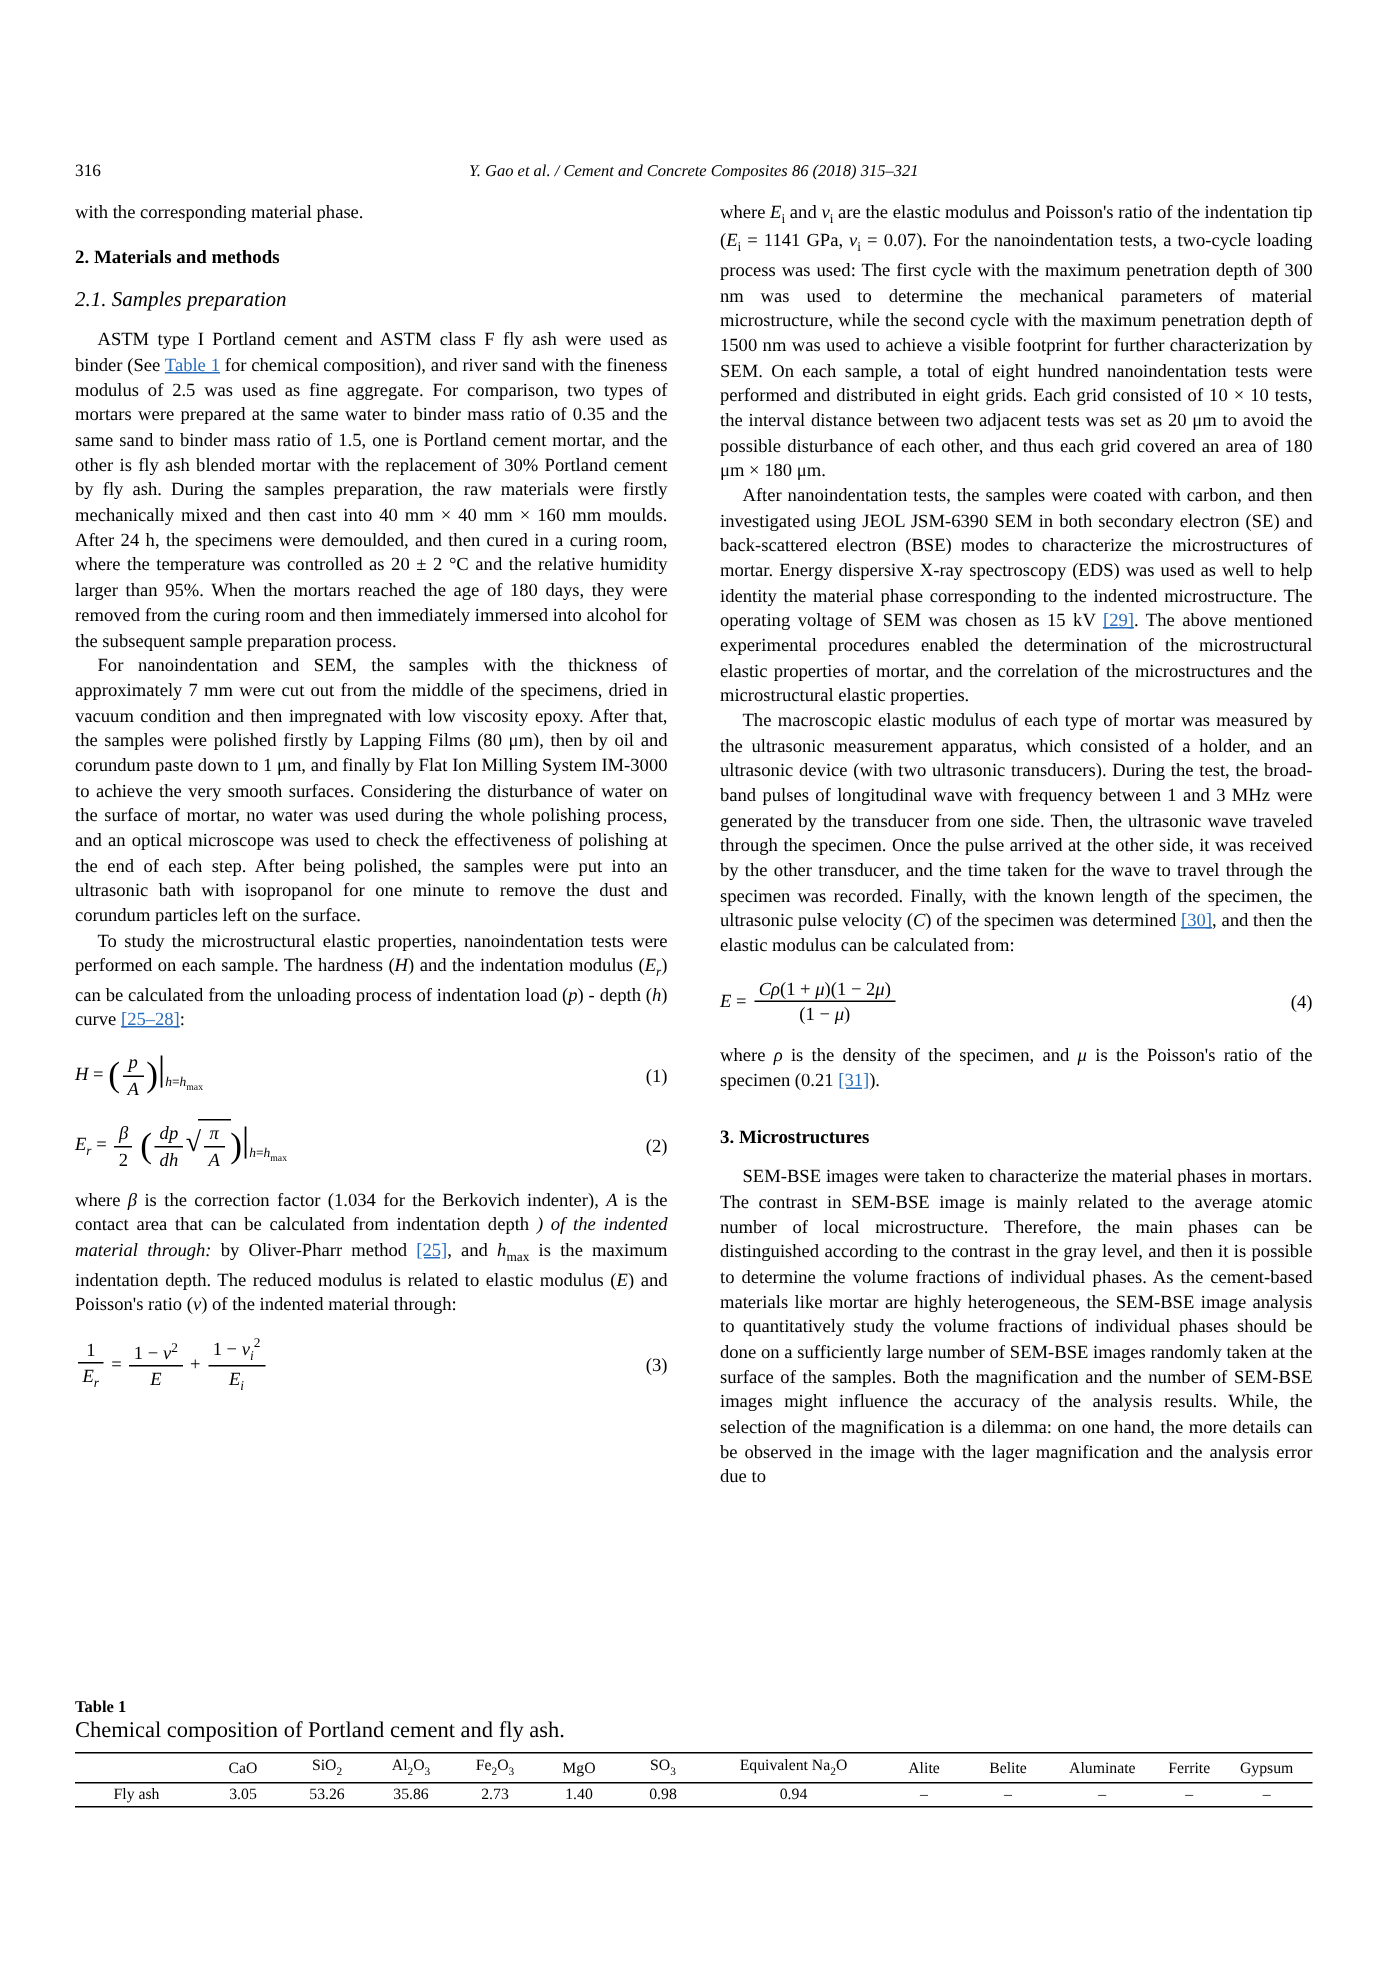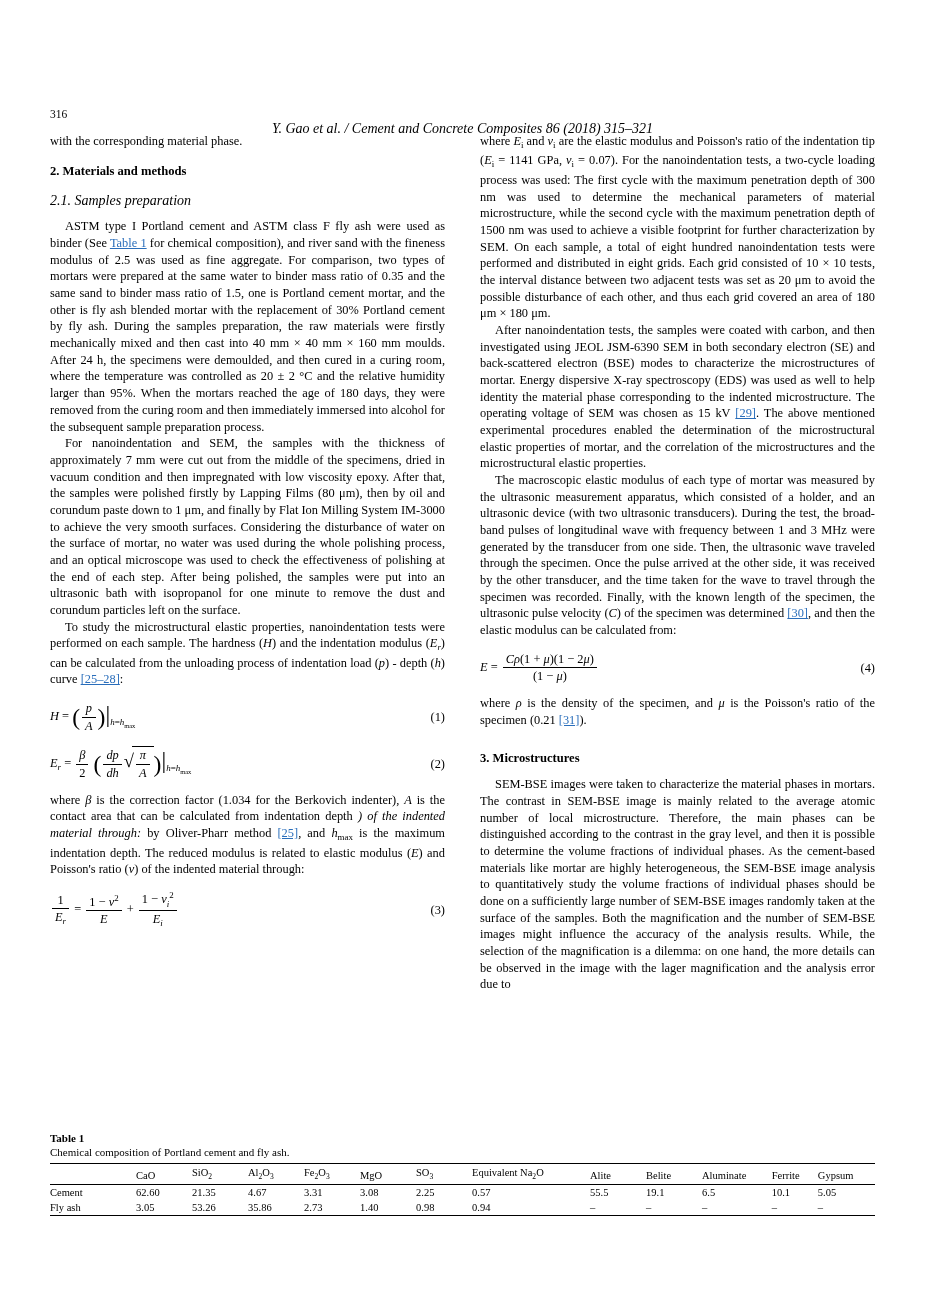--- a/index.html
+++ b/index.html
@@ -27,25 +27,25 @@
     font-size: 11.5px;
   }
   .runhead .pageno {
     position: absolute;
     left: 0; top: 0;
     font-family: "Liberation Serif", serif;
     font-size: 11.5px;
   }
   .runhead .cite {
     position: absolute;
-    left: 0; top: 13px;
+    left: 0; top: 0;
     width: 825px;
     text-align: center;
     font-style: italic;
-    font-size: 14px;
+    font-size: 11px;
   }
   .cols {
     position: absolute;
     top: 133px;
     left: 50px;
     width: 825px;
     display: flex;
     gap: 35px;
   }
   .col {
@@ -137,30 +137,30 @@
     top: 1132px;
     width: 825px;
     font-family: "Liberation Serif", serif;
   }
   .tbl-label {
     font-size: 11px;
     font-weight: bold;
     margin-bottom: 2px;
   }
   .tbl-cap {
-    font-size: 11px;
+    font-size: 15px;
     margin-bottom: 5px;
   }
   table.data {
     width: 825px;
     border-collapse: collapse;
     font-size: 10.5px;
   }
   table.data th, table.data td {
-    text-align: left;
+    text-align: center;
     padding: 2px 4px 2px 0;
     font-weight: normal;
     vertical-align: bottom;
     white-space: nowrap;
   }
   table.data thead tr.hdr th {
     border-top: 1.1px solid #000;
     border-bottom: 0.8px solid #000;
     padding-top: 3px;
     padding-bottom: 3px;
@@ -269,35 +269,20 @@
           <th class="colw-eq">Equivalent Na<sub>2</sub>O</th>
           <th class="colw">Alite</th>
           <th class="colw">Belite</th>
           <th>Aluminate</th>
           <th>Ferrite</th>
           <th>Gypsum</th>
         </tr>
       </thead>
       <tbody>
         <tr>
-          <td class="first">Cement</td>
-          <td>62.60</td>
-          <td>21.35</td>
-          <td>4.67</td>
-          <td>3.31</td>
-          <td>3.08</td>
-          <td>2.25</td>
-          <td>0.57</td>
-          <td>55.5</td>
-          <td>19.1</td>
-          <td>6.5</td>
-          <td>10.1</td>
-          <td>5.05</td>
-        </tr>
-        <tr>
           <td class="first">Fly ash</td>
           <td>3.05</td>
           <td>53.26</td>
           <td>35.86</td>
           <td>2.73</td>
           <td>1.40</td>
           <td>0.98</td>
           <td>0.94</td>
           <td>–</td>
           <td>–</td>

